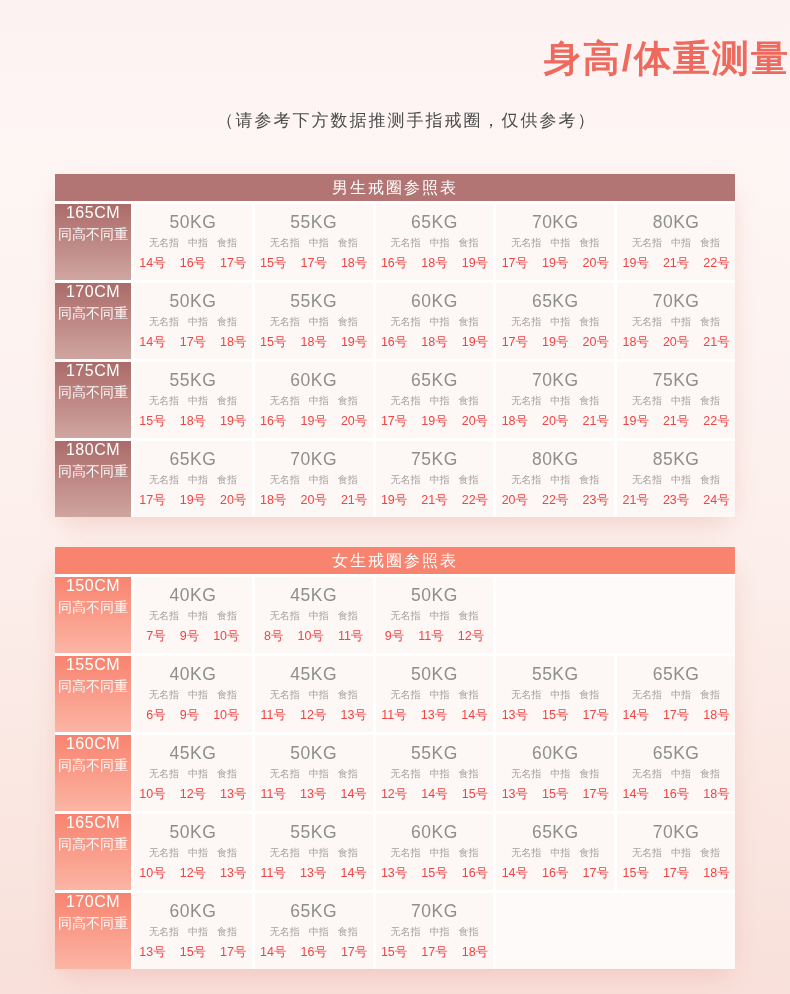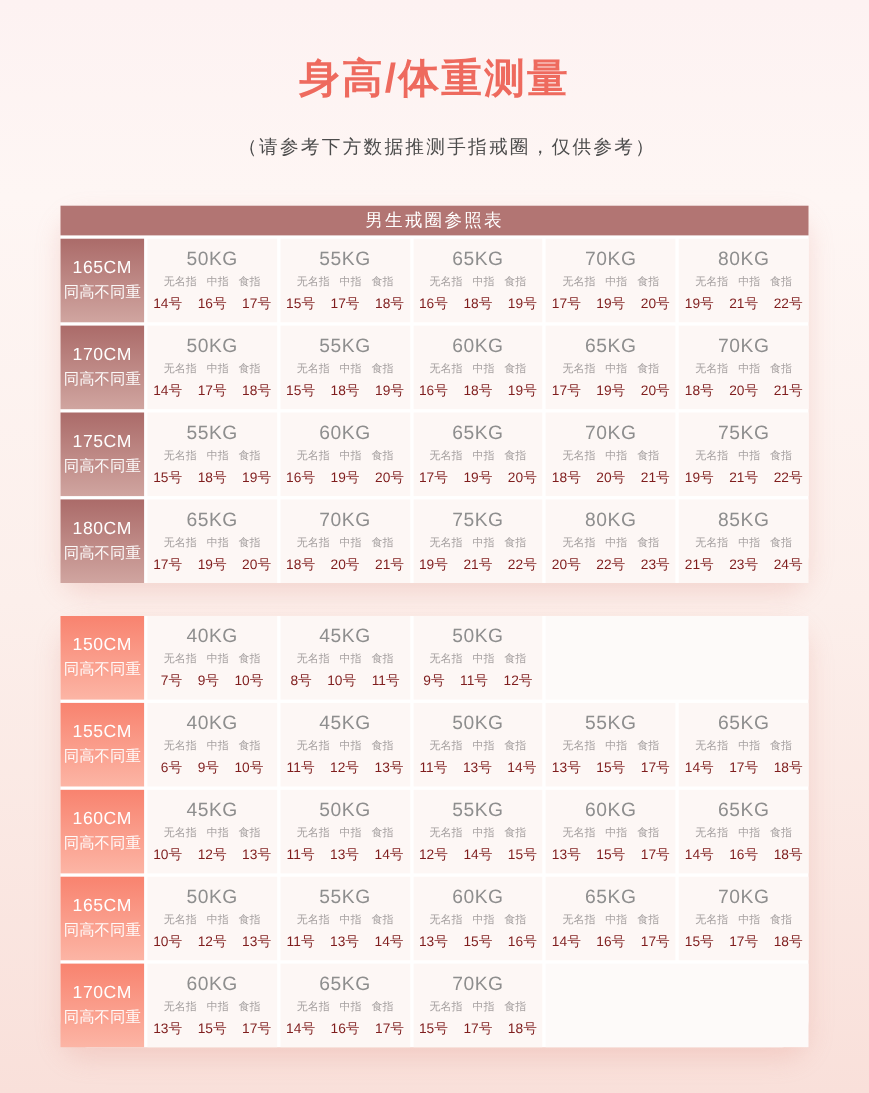--- a/index.html
+++ b/index.html
@@ -4,22 +4,22 @@
 <style>
   html,body{margin:0;padding:0;}
   body{
     width:790px;
     min-height:994px;
     font-family:"Liberation Sans","DejaVu Sans",sans-serif;
     background:linear-gradient(180deg,#fdf2f2 0%,#fef6f4 18%,#fcefeb 55%,#f9e0da 100%);
     overflow:hidden;
   }
   .page-title{
-    margin-top:47px;
-    text-align:center;
+    margin-top:34px;
+    text-align:right;
     font-size:37px;
     font-weight:bold;
     letter-spacing:2px;
     color:var(--title-color,#ee6a5e);
   }
   .page-subtitle{
     margin-top:14px;
     text-align:center;
     font-size:17px;
     letter-spacing:2px;
@@ -51,21 +51,21 @@
   .female .tbl-title{ background:var(--female-header-bg,#f8836f); }
   .tbl-row{
     display:grid;
     grid-template-columns:76px repeat(5,1fr);
     gap:3px;
   }
   .height-cell{
     min-height:76px;
     display:flex;
     flex-direction:column;
-    justify-content:center;
+    justify-content:flex-start;
     align-items:center;
     color:#ffffff;
     text-align:center;
   }
   .male .height-cell{ background:linear-gradient(180deg,var(--male-cell-top,#ab6b69),var(--male-cell-bottom,#d0a5a0)); }
   .female .height-cell{ background:linear-gradient(180deg,var(--female-cell-top,#f8836f),var(--female-cell-bottom,#fcb5a5)); }
   .height-value{ font-size:16px; letter-spacing:.5px; }
   .height-note{ font-size:14px; margin-top:4px; opacity:.95; }
   .data-cell{
     background:#fdf7f5;
@@ -74,21 +74,21 @@
     flex-direction:column;
     justify-content:center;
     align-items:center;
     padding:4px 2px;
     box-sizing:border-box;
     text-align:center;
   }
   .data-cell.empty{ background:#fdfaf9; }
   .weight{ font-size:17.5px; color:#8e8e8e; letter-spacing:.5px; }
   .fingers{ display:flex; gap:9px; font-size:10px; color:#a49f9f; margin-top:3px; }
-  .sizes{ display:flex; gap:14px; font-size:12.5px; color:#7f1d1d; margin-top:5px; }
+  .sizes{ display:flex; gap:14px; font-size:12.5px; color:#ef4444; margin-top:5px; }
 </style>
 </head>
 <body>
 
 <h1 class="page-title">身高/体重测量</h1>
 <div class="page-subtitle">（请参考下方数据推测手指戒圈，仅供参考）</div>
 
 <main id="tables-host">
     <div class="ring-table male">
       <div class="tbl-title">男生戒圈参照表</div>
@@ -371,20 +371,21 @@
           </div>
           <div class="sizes">
             <span>21号</span>
             <span>23号</span>
             <span>24号</span>
           </div>
         </div>
       </div>
     </div>
     <div class="ring-table female">
+      <div class="tbl-title">女生戒圈参照表</div>
       <div class="tbl-row">
         <div class="height-cell">
           <div class="height-value">150CM</div>
           <div class="height-note">同高不同重</div>
         </div>
         <div class="data-cell">
           <div class="weight">40KG</div>
           <div class="fingers">
             <span>无名指</span>
             <span>中指</span>

